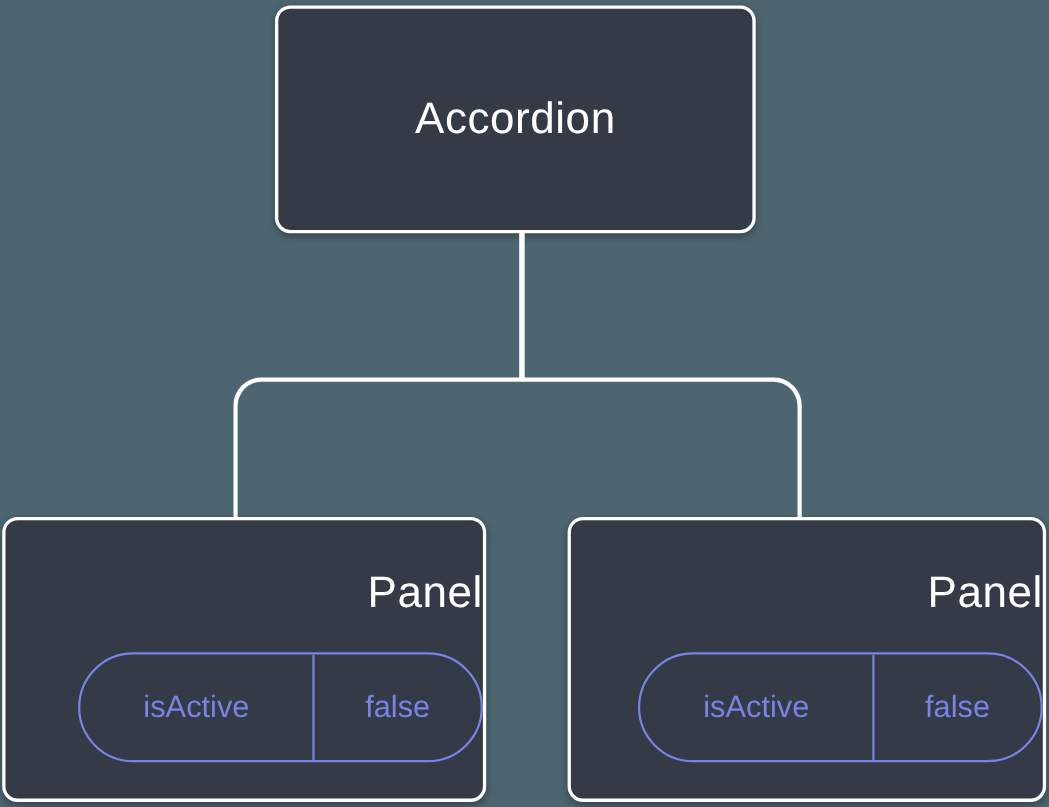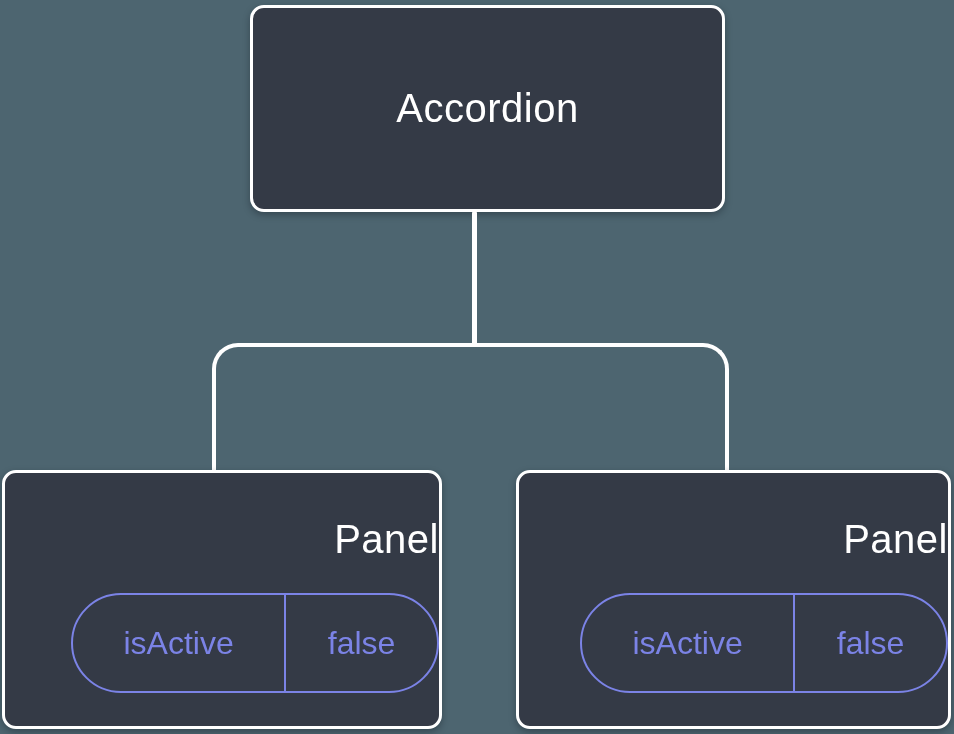--- a/index.html
+++ b/index.html
@@ -27,21 +27,21 @@
   .node-label {
     font-size: 40px;
     font-weight: 500;
     letter-spacing: 0.5px;
     color: #ffffff;
     white-space: nowrap;
   }
   #root-node {
     left: 250px;
     top: 5px;
-    width: 475px;
+    width: 437px;
     height: 207px;
     display: flex;
     align-items: center;
     justify-content: center;
   }
   .connector-stem {
     position: absolute;
     left: 472px;
     top: 211px;
     width: 5px;
@@ -89,21 +89,21 @@
     border: 2px solid #7b83e6;
     border-radius: 52px;
     display: flex;
     align-items: stretch;
     overflow: hidden;
   }
   .state-key, .state-value {
     display: flex;
     align-items: center;
     justify-content: center;
-    font-size: 32px;
+    font-size: 28px;
     color: #7b83e6;
     white-space: nowrap;
   }
   .state-key {
     width: 58%;
     border-right: 2px solid #7b83e6;
   }
   .state-value {
     flex: 1;
   }

